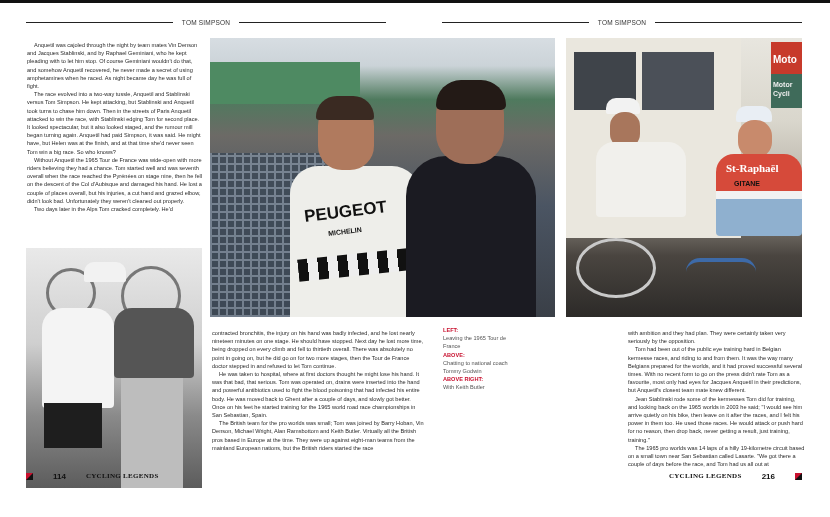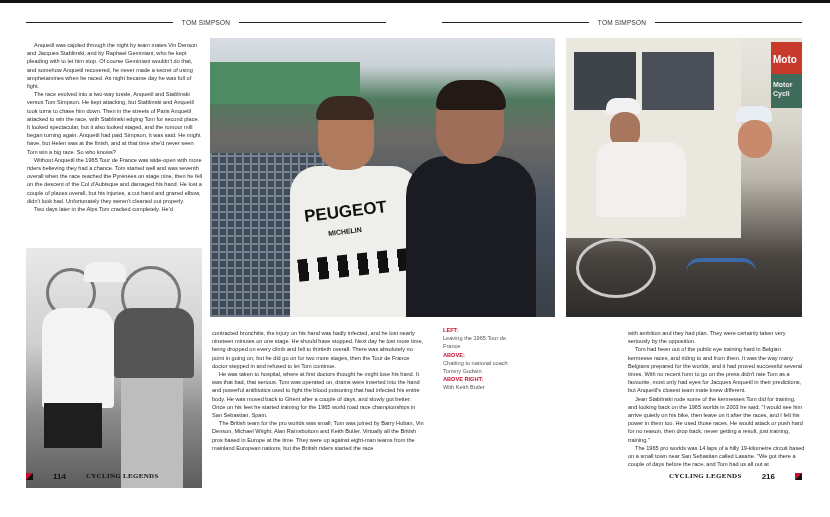--- a/index.html
+++ b/index.html
@@ -92,20 +92,24 @@
   <div class="shape" style="left:0;top:0;width:175px;height:200px;background:#eae7de;"></div>
   <div class="shape" style="left:8px;top:14px;width:62px;height:58px;background:#3f444a;"></div>
   <div class="shape" style="left:76px;top:14px;width:72px;height:58px;background:#4b5058;"></div>
   <div class="shape" style="left:205px;top:4px;width:31px;height:32px;background:#c73a2b;color:#fff;font-weight:bold;font-size:10px;padding:12px 0 0 2px;">Moto</div>
   <div class="shape" style="left:205px;top:36px;width:31px;height:34px;background:#3f6b5a;color:#eee;font-weight:bold;font-size:7px;padding:6px 0 0 2px;line-height:9px;">Motor Cycli</div>
   <div class="shape" style="left:40px;top:60px;width:34px;height:16px;background:#f2f2f2;border-radius:10px 10px 2px 2px;"></div>
   <div class="shape" style="left:44px;top:74px;width:30px;height:36px;background:#a8765c;border-radius:14px;"></div>
   <div class="shape" style="left:30px;top:104px;width:90px;height:75px;background:#f1f0ec;border-radius:18px 18px 4px 4px;"></div>
   <div class="shape" style="left:170px;top:68px;width:36px;height:16px;background:#e9eef4;border-radius:10px 10px 2px 2px;"></div>
   <div class="shape" style="left:172px;top:82px;width:34px;height:38px;background:#c88a6c;border-radius:16px;"></div>
+  <div class="shape" style="left:150px;top:116px;width:86px;height:82px;background:linear-gradient(180deg,#d64a3a 0 45%,#f2f2f2 45% 55%,#8fb0cf 55% 100%);border-radius:18px 18px 4px 4px;">
+    <div style="position:absolute;left:10px;top:8px;font-family:'Liberation Serif',serif;font-weight:bold;font-size:11px;color:#fff;">St-Raphaël</div>
+    <div style="position:absolute;left:18px;top:26px;font-weight:bold;font-size:7px;color:#111;">GITANE</div>
+  </div>
   <div class="shape" style="left:10px;top:200px;width:80px;height:60px;border:3px solid #c9c9c9;border-radius:50%;"></div>
   <div class="shape" style="left:120px;top:220px;width:70px;height:14px;border-top:4px solid #3d6aa8;border-radius:30px 30px 0 0;"></div>
 </div>
 
 <div class="col-text" id="col-mid">
   <p class="first" style="text-indent:0">contracted bronchitis, the injury on his hand was badly infected, and he lost nearly nineteen minutes on one stage. He should have stopped. Next day he lost more time, being dropped on every climb and fell to thirtieth overall. There was absolutely no point in going on, but he did go on for two more stages, then the Tour de France doctor stepped in and refused to let Tom continue.</p>
   <p>He was taken to hospital, where at first doctors thought he might lose his hand. It was that bad, that serious. Tom was operated on, drains were inserted into the hand and powerful antibiotics used to fight the blood poisoning that had infected his entire body. He was moved back to Ghent after a couple of days, and slowly got better. Once on his feet he started training for the 1965 world road race championships in San Sebastian, Spain.</p>
   <p>The British team for the pro worlds was small; Tom was joined by Barry Hoban, Vin Denson, Michael Wright, Alan Ramsbottom and Keith Butler. Virtually all the British pros based in Europe at the time. They were up against eight-man teams from the mainland European nations, but the British riders started the race</p>
 </div>
 

